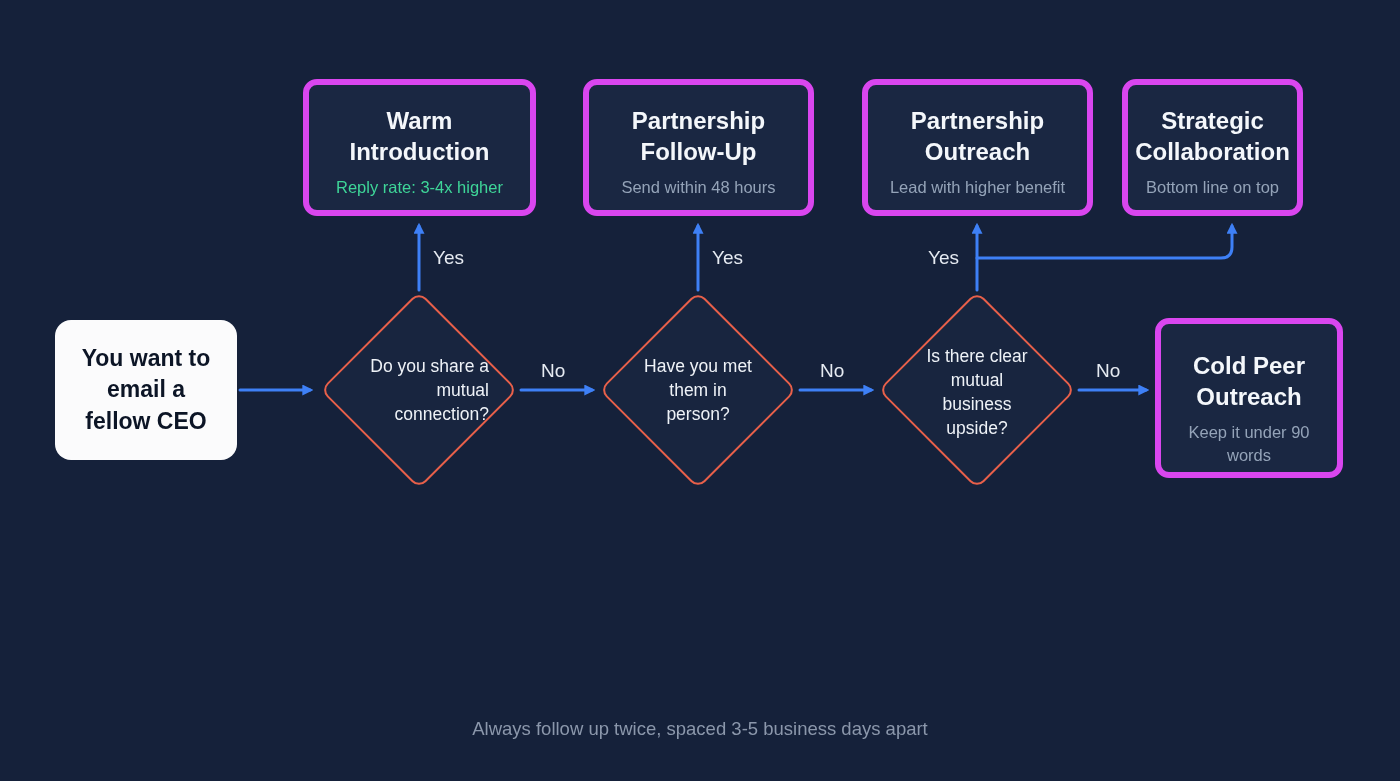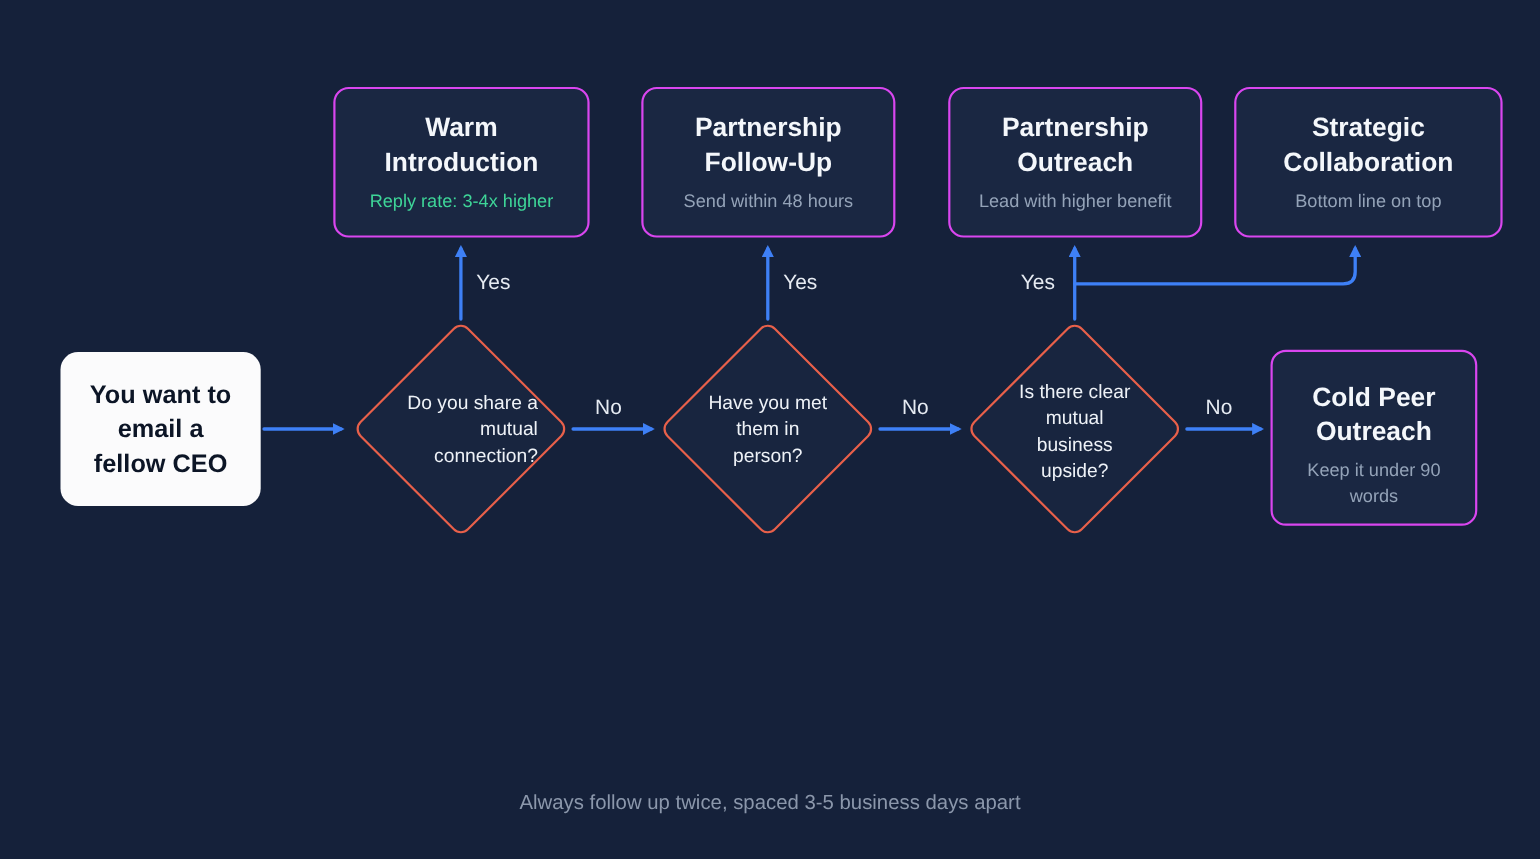--- a/index.html
+++ b/index.html
@@ -17,21 +17,21 @@
   }
   .connectors {
     position: absolute;
     top: 0; left: 0;
     width: 1400px; height: 781px;
   }
   
   .outcome-box {
     position: absolute;
     box-sizing: border-box;
-    border: 2px solid #d946ef;
+    border: 6px solid #d946ef;
     border-radius: 14px;
     background: #1a2742;
     text-align: center;
     padding-top: 20px;
   }
   .outcome-title {
     color: #f4f7fb;
     font-size: 24px;
     font-weight: bold;
     line-height: 1.3;
@@ -132,21 +132,21 @@
   <div class="outcome-box" style="left:583px; top:79px; width:231px; height:137px;">
     <div class="outcome-title">Partnership Follow-Up</div>
     <div class="outcome-subtitle wide">Send within 48 hours</div>
   </div>
 
   <div class="outcome-box" style="left:862px; top:79px; width:231px; height:137px;">
     <div class="outcome-title">Partnership Outreach</div>
     <div class="outcome-subtitle wide">Lead with higher benefit</div>
   </div>
 
-  <div class="outcome-box" style="left:1122px; top:79px; width:244px; height:137px;">
+  <div class="outcome-box" style="left:1122px; top:79px; width:181px; height:137px;">
     <div class="outcome-title">Strategic Collaboration</div>
     <div class="outcome-subtitle wide">Bottom line on top</div>
   </div>
 
   <div class="outcome-box" style="left:1155px; top:318px; width:188px; height:160px; padding-top:26px;">
     <div class="outcome-title" style="max-width:150px;">Cold Peer Outreach</div>
     <div class="outcome-subtitle" style="max-width:125px;">Keep it under 90 words</div>
   </div>
 
   <div class="start-box">

